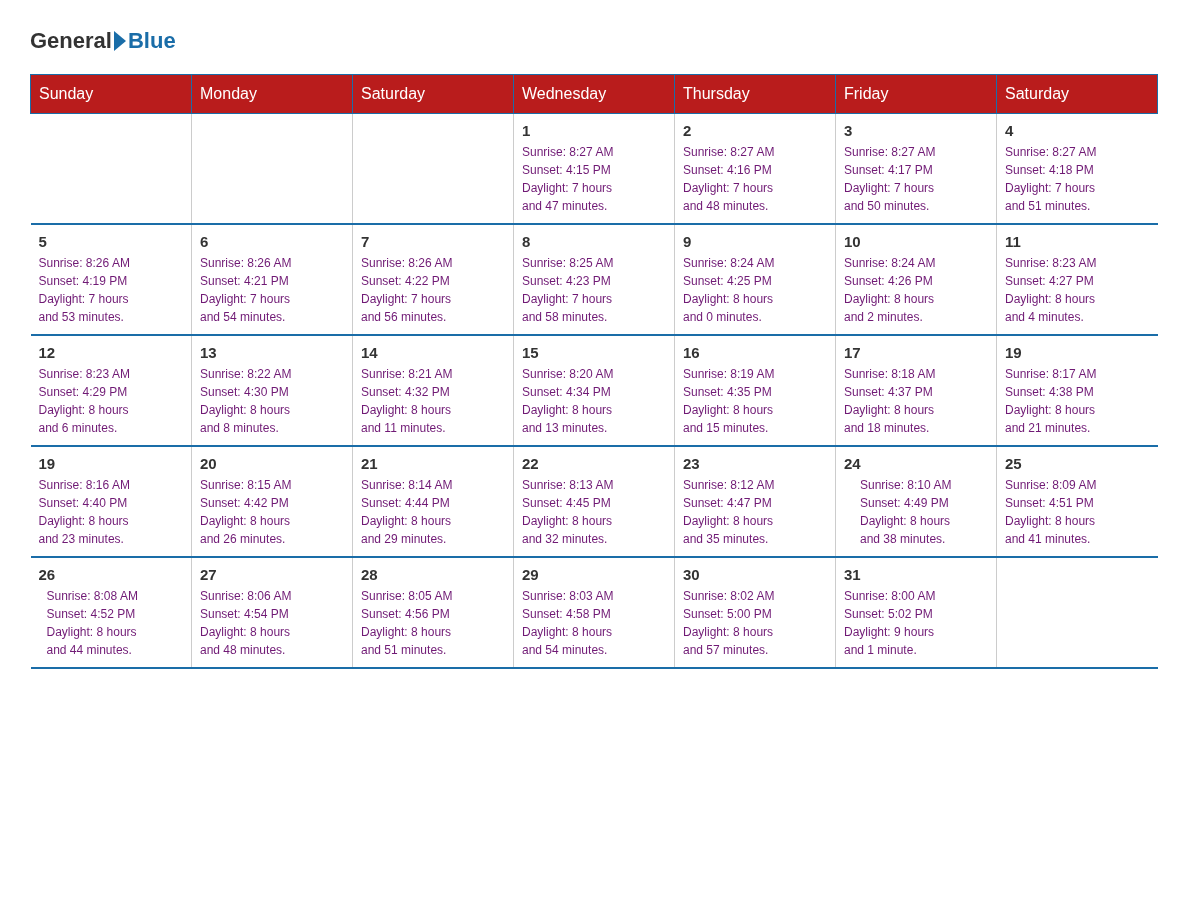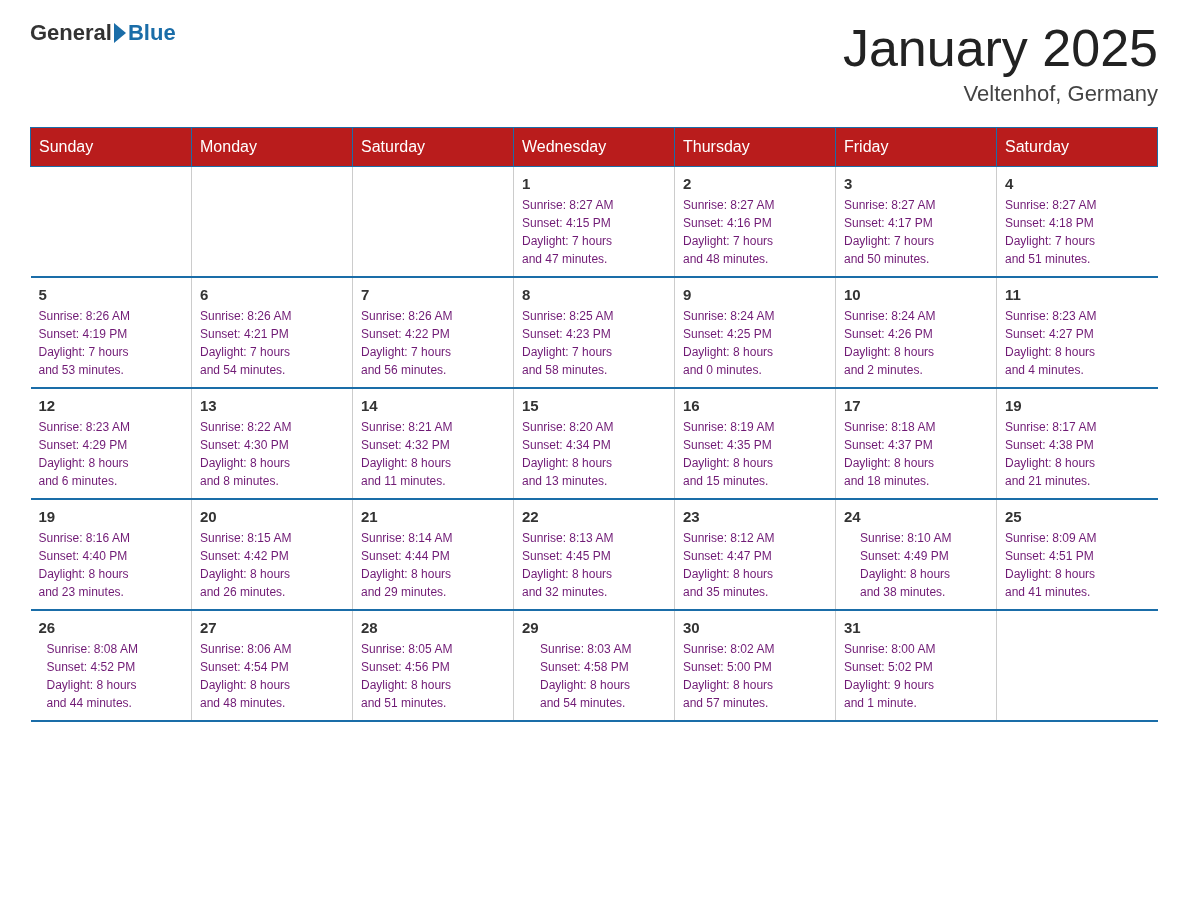--- a/index.html
+++ b/index.html
@@ -5,23 +5,24 @@
     * { box-sizing: border-box; margin: 0; padding: 0; }
     body {
       font-family: Arial, Helvetica, sans-serif;
       background: #ffffff;
       padding: 20px 30px;
       width: 1188px;
       min-height: 918px;
     }
     .header {
       display: flex;
-      justify-content: space-between;
+      justify-content: flex-start;
       align-items: flex-start;
       margin-bottom: 20px;
+      margin-top: 8px;
     }
     .logo {
       display: flex;
       flex-direction: column;
       align-items: flex-start;
     }
     .logo-text {
       display: flex;
       align-items: center;
       font-size: 22px;
@@ -102,24 +103,20 @@
 </head>
 <body>
 
 <div class="header">
   <div class="logo">
     <div class="logo-text">
       <span class="logo-general">General</span>
       <span class="logo-arrow"></span>
       <span class="logo-blue">Blue</span>
     </div>
-  </div>
-  <div class="title-section">
-    <div class="month-title">January 2025</div>
-    <div class="location-title">Veltenhof, Germany</div>
   </div>
 </div>
 
 <table>
   <thead>
     <tr>
     <th>Sunday</th>
         <th>Monday</th>
         <th>Saturday</th>
         <th>Wednesday</th>
@@ -332,21 +329,21 @@
         </td>
         <td>
           <span class="day-num">28</span>
           <div class="day-info" style="white-space: pre-line;">Sunrise: 8:05 AM
 Sunset: 4:56 PM
 Daylight: 8 hours
 and 51 minutes.</div>
         </td>
         <td>
           <span class="day-num">29</span>
-          <div class="day-info" style="white-space: pre-line; margin-left: 18px;">Sunrise: 8:03 AM
+          <div class="day-info" style="white-space: pre-line;">Sunrise: 8:03 AM
 Sunset: 4:58 PM
 Daylight: 8 hours
 and 54 minutes.</div>
         </td>
         <td>
           <span class="day-num">30</span>
           <div class="day-info" style="white-space: pre-line;">Sunrise: 8:02 AM
 Sunset: 5:00 PM
 Daylight: 8 hours
 and 57 minutes.</div>

